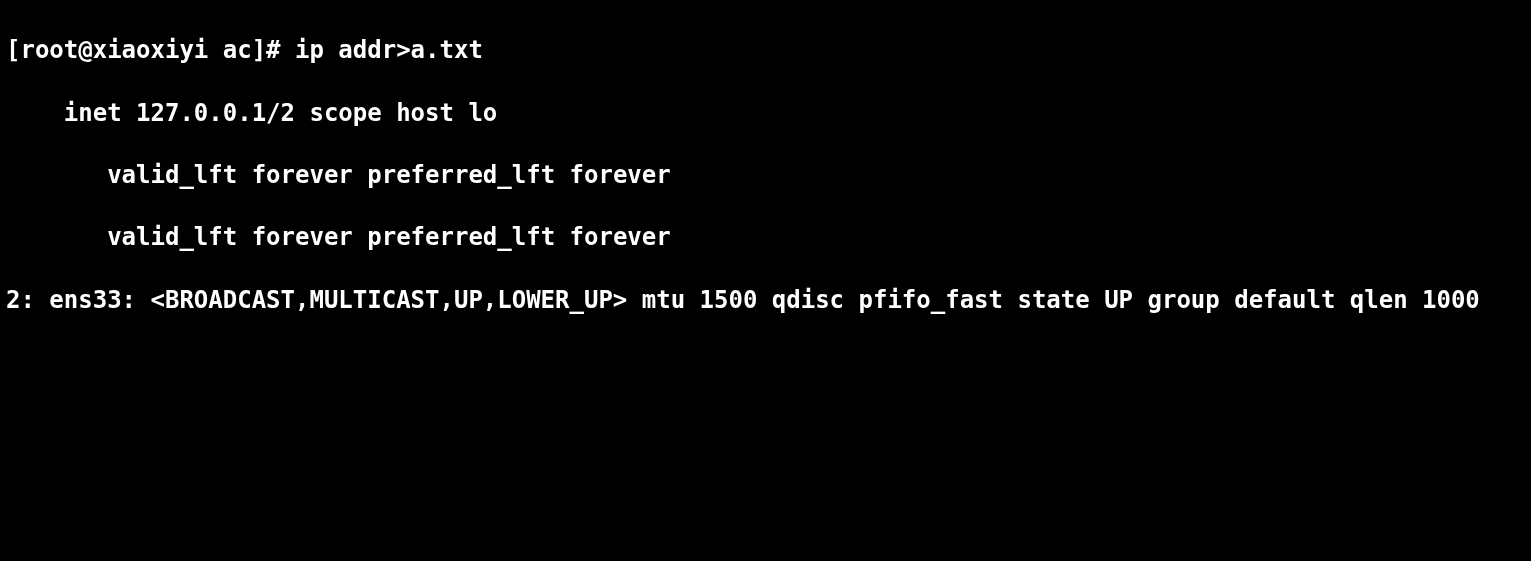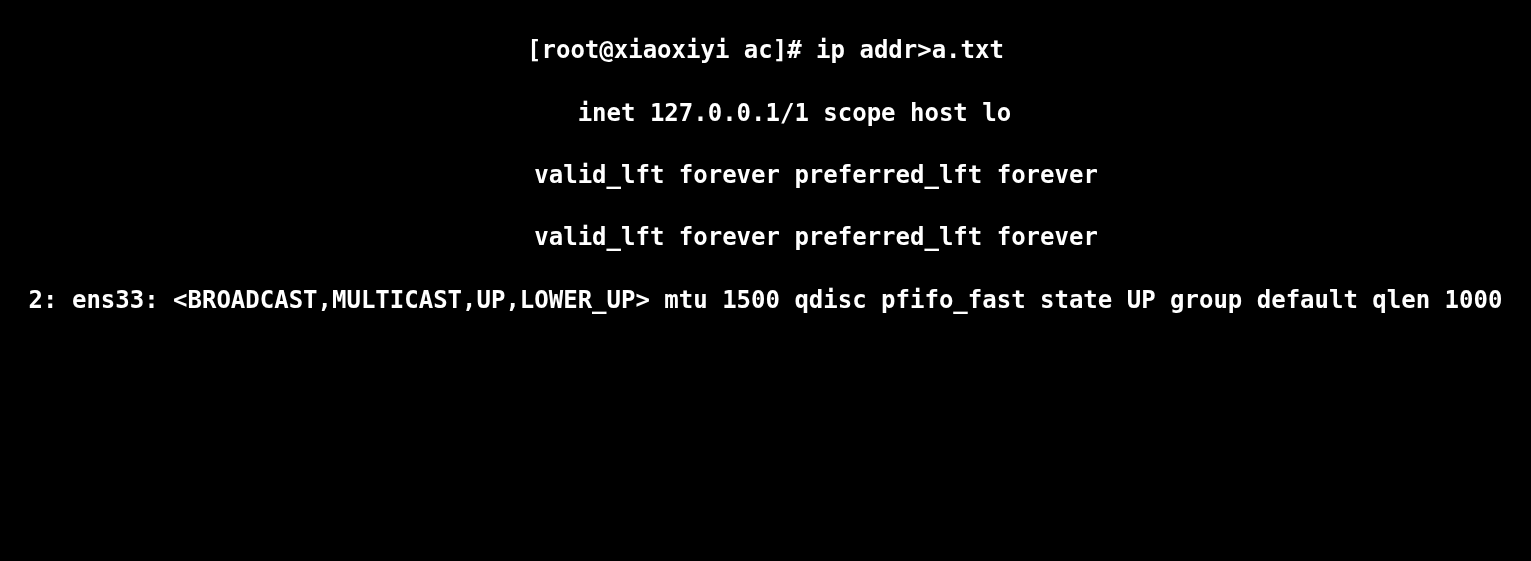--- a/index.html
+++ b/index.html
@@ -14,28 +14,28 @@
     -webkit-font-smoothing: none;
   }
   .terminal {
     width: 1531px;
     min-height: 561px;
     padding: 4px 6px;
     box-sizing: border-box;
     white-space: pre-wrap;
     word-break: break-all;
   }
-  .line { white-space: pre-wrap; word-break: break-all; display:block;text-align:center; }
+  .line { white-space: pre-wrap; word-break: break-all; display:block; }
 </style>
 </head>
 <body>
 
 <div class="terminal">
 <span class="line">[<span>root</span>@<span>xiaoxiyi</span> <span>ac</span>]<span>#</span> <span>ip addr&gt;a.txt</span></span>
-<span class="line">    inet 127.0.0.1/1 scope host lo</span>
+<span class="line">    inet 127.0.0.1/2 scope host lo</span>
 <span class="line">       valid_lft forever preferred_lft forever</span>
 <span class="line">       valid_lft forever preferred_lft forever</span>
 <span class="line">2: ens33: &lt;BROADCAST,MULTICAST,UP,LOWER_UP&gt; mtu 1500 qdisc pfifo_fast state UP group default qlen 1000</span>
 
 
 
 
 
 </div>
 

